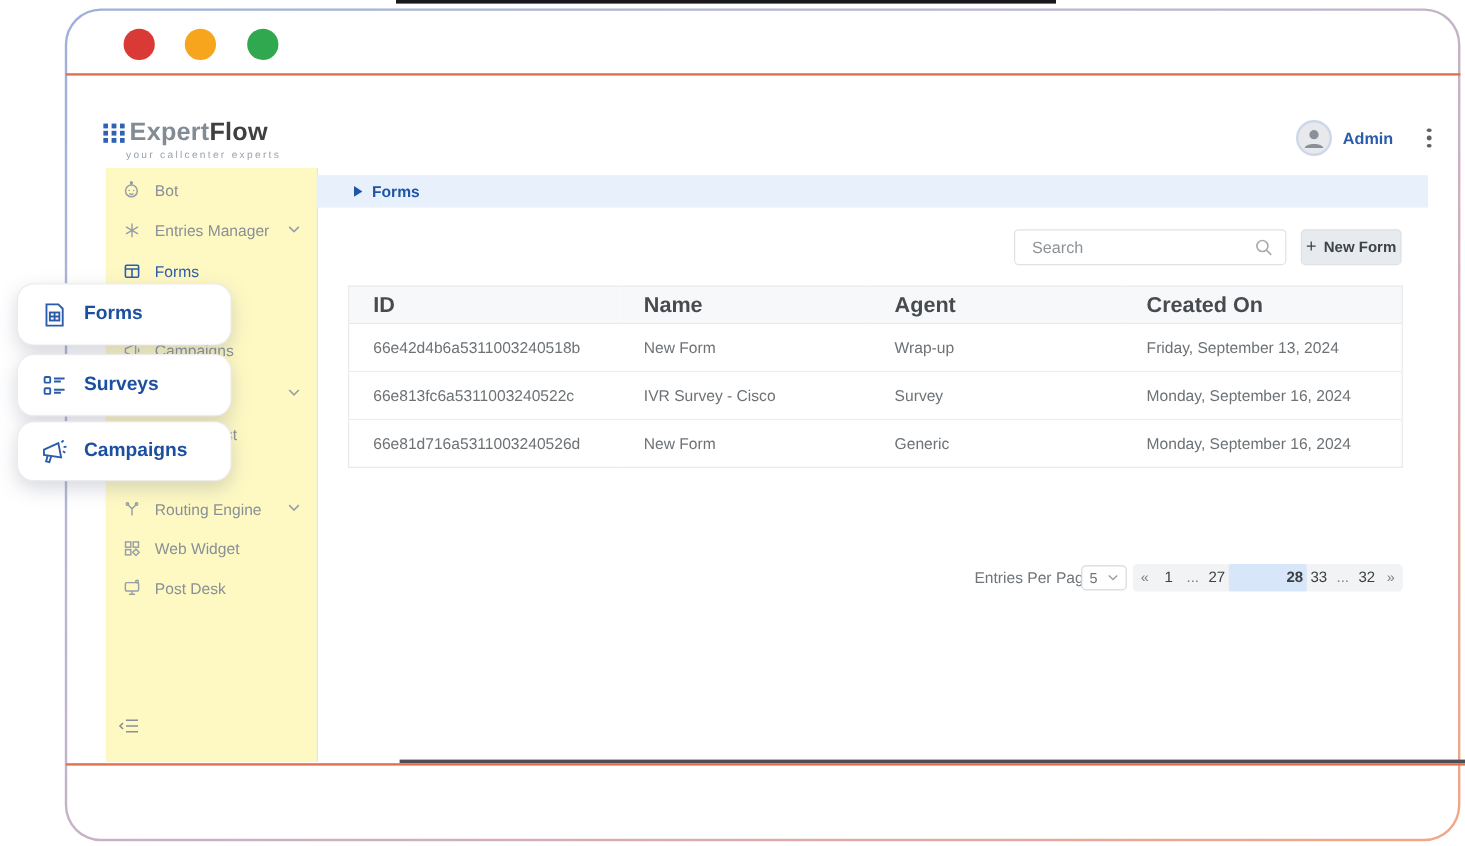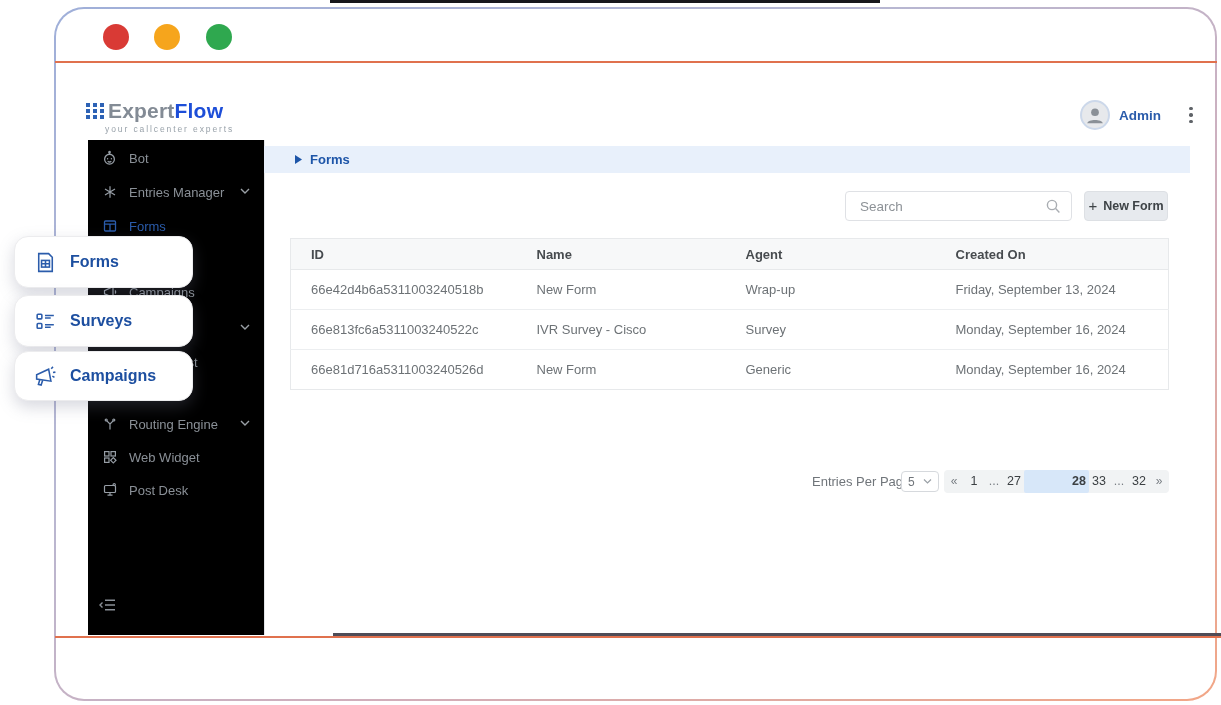--- a/index.html
+++ b/index.html
@@ -20,31 +20,31 @@
   .dot{position:absolute;top:24px;width:26px;height:26px;border-radius:50%;z-index:3;}
   .line-top{position:absolute;left:55px;top:61px;width:1162px;height:2px;background:#e0714e;z-index:3;}
   .line-bottom-dark{position:absolute;left:333px;top:633px;width:888px;height:3px;background:#4f4c57;z-index:5;}
   .line-bottom-orange{position:absolute;left:55px;top:636px;width:1166px;height:2px;background:#e0714e;z-index:5;}
 
   
   .logo{position:absolute;left:86px;top:100px;z-index:3;display:flex;align-items:flex-start;}
   .logo-grid{margin-top:2px;}
   .logo-word{margin-left:4px;font-size:21px;font-weight:bold;letter-spacing:.2px;line-height:22px;}
   .logo-prefix{color:#838b95;}
-  .logo-suffix{color:#1d4ed8;}
+  .logo-suffix{color:#404040;}
   .logo-tagline{position:absolute;left:105px;top:124px;font-size:8.5px;letter-spacing:1.9px;color:#99a2aa;z-index:3;}
   .admin{position:absolute;left:1080px;top:100px;height:30px;display:flex;align-items:center;z-index:3;}
   .avatar{width:26px;height:26px;border-radius:50%;background:#e7e9ec;border:2px solid #ccd8ea;
           display:flex;align-items:center;justify-content:center;overflow:hidden;}
   .admin-name{margin-left:9px;font-size:13.5px;font-weight:bold;color:#2b5cab;}
   .kebab{margin-left:28px;display:flex;flex-direction:column;gap:3px;cursor:pointer;}
   .kebab i{width:3.5px;height:3.5px;border-radius:50%;background:#5f6368;display:block;}
 
   
-  .sidebar{position:absolute;left:88px;top:140px;width:176px;height:495px;background:#000000;
+  .sidebar{position:absolute;left:88px;top:140px;width:176px;height:495px;background:#fef9c3;
            border-right:1px solid #e3e5e8;z-index:2;}
   .sb-item{position:absolute;left:0;width:176px;height:34px;display:flex;align-items:center;color:#8a9097;font-size:13px;cursor:pointer;}
   .sb-ic{width:17px;height:17px;margin-left:13px;display:flex;align-items:center;justify-content:center;color:#979ea6;}
   .sb-label{margin-left:11px;white-space:nowrap;}
   .sb-chev{position:absolute;right:14px;top:13px;color:#9aa0a6;}
   .sb-item.active{color:#2b5cab;}
   .sb-item.active .sb-ic{color:#2b5cab;}
   .collapse-btn{position:absolute;left:98px;top:597px;color:#8a9097;z-index:2;cursor:pointer;}
 
   
@@ -66,21 +66,21 @@
                     font-family:"Liberation Sans",sans-serif;}
   .search-box input::placeholder{color:#8d9297;}
   .search-ic{margin-right:10px;color:#a9adb2;display:flex;}
   .new-form-btn{position:absolute;left:1084px;top:191px;width:84px;height:30px;background:#e7eaee;border:1px solid #dde0e4;
                 border-radius:4px;z-index:2;display:flex;align-items:center;justify-content:center;cursor:pointer;box-sizing:border-box;}
   .new-form-btn .plus{font-size:15px;color:#3e4347;font-weight:normal;margin-right:6px;margin-top:-1px;}
   .new-form-btn .nf-label{font-size:12.5px;font-weight:bold;color:#3e4347;}
 
   table.forms{position:absolute;left:290px;top:238px;width:878px;border-collapse:collapse;z-index:2;
               border:1px solid #e7e9eb;table-layout:fixed;}
-  table.forms th{background:#f7f8f9;height:30px;text-align:left;padding:0 0 0 20px;font-size:13px;color:#474b4f;
+  table.forms th{background:#f7f8f9;height:30px;text-align:left;padding:0 0 0 20px;font-size:18px;color:#474b4f;
                  font-weight:bold;border-bottom:1px solid #e7e9eb;}
   table.forms td{height:39px;padding:0 0 0 20px;font-size:13px;color:#6d7276;border-bottom:1px solid #eceef0;
                  white-space:nowrap;overflow:hidden;}
   table.forms tr:last-child td{border-bottom:none;}
 
   .pg-label{position:absolute;left:812px;top:470px;height:23px;line-height:23px;font-size:13px;color:#70757a;z-index:2;}
   .pg-select{position:absolute;left:901px;top:471px;width:38px;height:21px;border:1px solid #d6d9dd;border-radius:4px;
              background:#fff;z-index:2;display:flex;align-items:center;justify-content:space-between;
              padding:0 6px;box-sizing:border-box;cursor:pointer;}
   .pg-select .val{font-size:12px;color:#70757a;}

